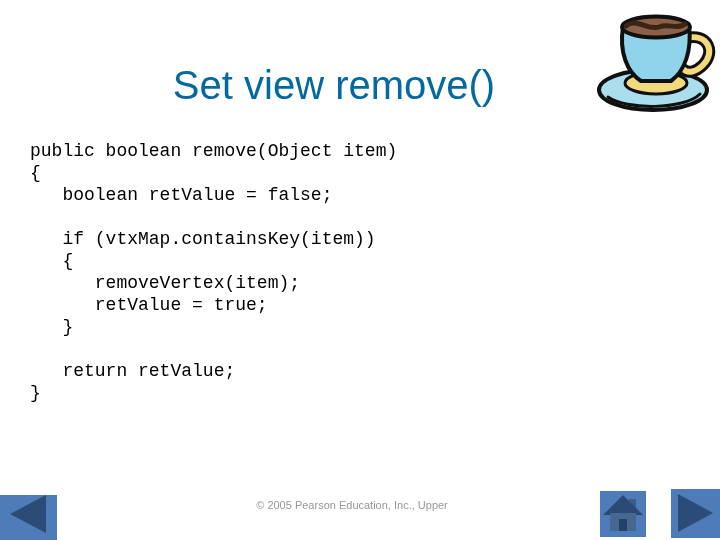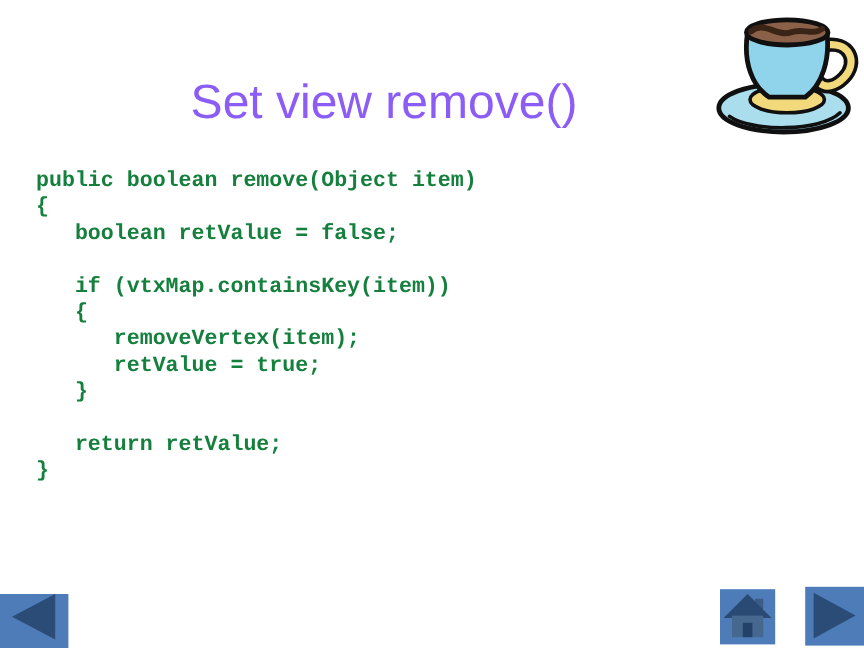--- a/index.html
+++ b/index.html
@@ -14,42 +14,43 @@
 
   .slide-title {
     position: absolute;
     top: 34px;
     left: 0;
     width: 640px;
     text-align: center;
     font-size: 40px;
     line-height: 48px;
     font-weight: 400;
-    color: #8b5cf6;
+    color: #0369a1;
     letter-spacing: 0px;
+    padding-left: 14px;
   }
 
   .coffee-cup {
     position: absolute;
     top: 2px;
     right: 4px;
     width: 120px;
     height: 113px;
   }
 
   .code-block {
     position: absolute;
     top: 140px;
     left: 30px;
     margin: 0;
     font-family: "Liberation Mono", "DejaVu Sans Mono", monospace;
-    font-weight: bold;
+    font-weight: normal;
     font-size: 18px;
     line-height: 22px;
-    color: #15803d;
+    color: #000000;
     white-space: pre;
   }
 
   .footer {
     position: absolute;
     top: 499px;
     left: 232px;
     width: 240px;
     text-align: center;
     font-size: 11px;
@@ -101,20 +102,21 @@
    if (vtxMap.containsKey(item))
    {
       removeVertex(item);
       retValue = true;
    }
 
    return retValue;
 }</pre>
 
 <div class="footer">
+  <div>© 2005 Pearson Education, Inc., Upper</div>
 </div>
 
 <button class="nav-btn btn-back" aria-label="Previous slide">
   <svg viewBox="0 0 57 45" aria-hidden="true">
     <polygon points="10,19 46,0 46,38" fill="#2b4c76"></polygon>
   </svg>
 </button>
 
 <button class="nav-btn btn-home" aria-label="Home slide">
   <svg viewBox="0 0 46 46" aria-hidden="true">

